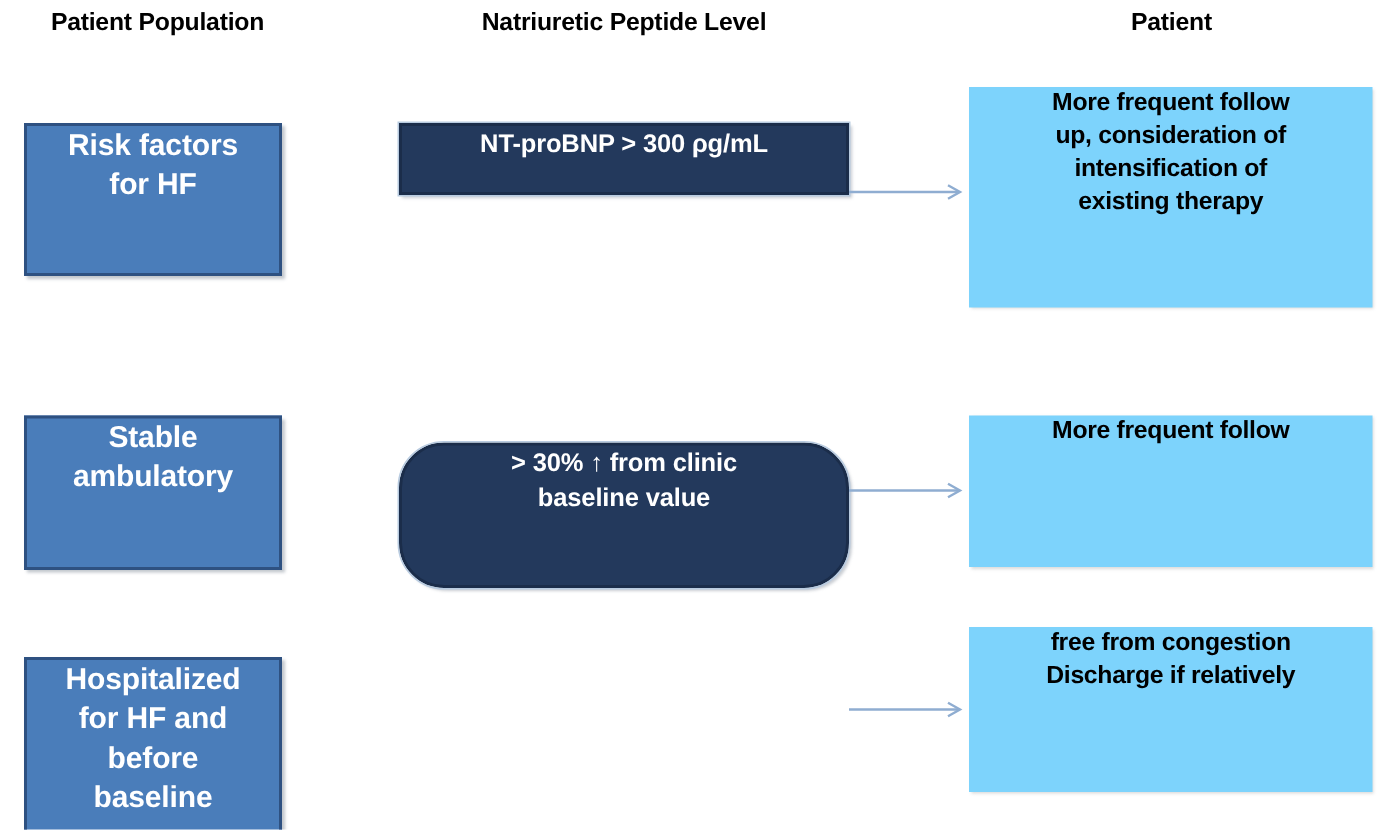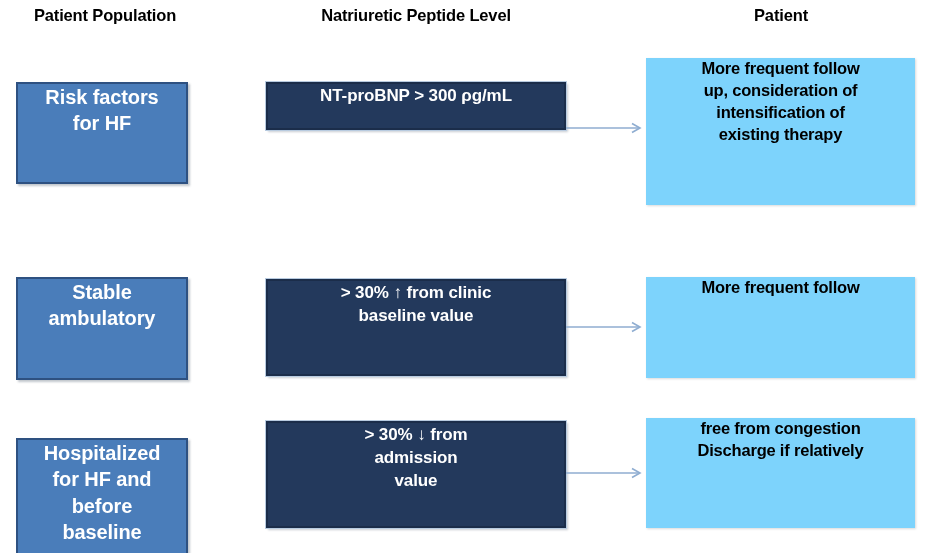--- a/index.html
+++ b/index.html
@@ -88,21 +88,21 @@
 
   
   
   #pop-1  { left: 16px;  top: 82px;  width: 172px; height: 102px; }
   #pep-1a { left: 266px; top: 82px;  width: 300px; height: 48px;  }
   #pep-1b { left: 266px; top: 137px; width: 300px; height: 47px;  }
   #act-1  { left: 646px; top: 58px;  width: 269px; height: 147px; }
 
   
   #pop-2  { left: 16px;  top: 277px; width: 172px; height: 103px; }
-  #pep-2  { left: 266px; top: 279px; width: 300px; height: 97px;  }
+  #pep-2  { left: 266px; top: 295px; width: 300px; height: 97px; border-radius: 30px;  }
   #act-2  { left: 646px; top: 277px; width: 269px; height: 101px; }
 
   
   #pop-3  { left: 16px;  top: 438px; width: 172px; height: 130px; }
   #pep-3  { left: 266px; top: 421px; width: 300px; height: 107px; }
   #act-3  { left: 646px; top: 418px; width: 269px; height: 110px; }
 
   
   .connector {
     position: absolute;
@@ -183,27 +183,20 @@
 
   <div class="box box-population" id="pop-3">
     <span class="lines">
       <span class="line">Hospitalized</span>
       <span class="line">for HF and</span>
       <span class="line">before</span>
       <span class="line">baseline</span>
     </span>
   </div>
 
-  <div class="box box-peptide" id="pep-3">
-    <span class="lines">
-      <span class="line">&gt; 30% ↓ from</span>
-      <span class="line">admission</span>
-      <span class="line">value</span>
-    </span>
-  </div>
 
   <div class="connector" id="conn-3">
     <svg width="82" height="14" viewBox="0 0 82 14">
       <line x1="0" y1="7" x2="73" y2="7" stroke="#8fadd1" stroke-width="1.6"></line>
       <polyline points="66,2.5 74,7 66,11.5" fill="none" stroke="#8fadd1" stroke-width="1.6"></polyline>
     </svg>
   </div>
 
   <div class="box box-action" id="act-3">
     <span class="lines">

